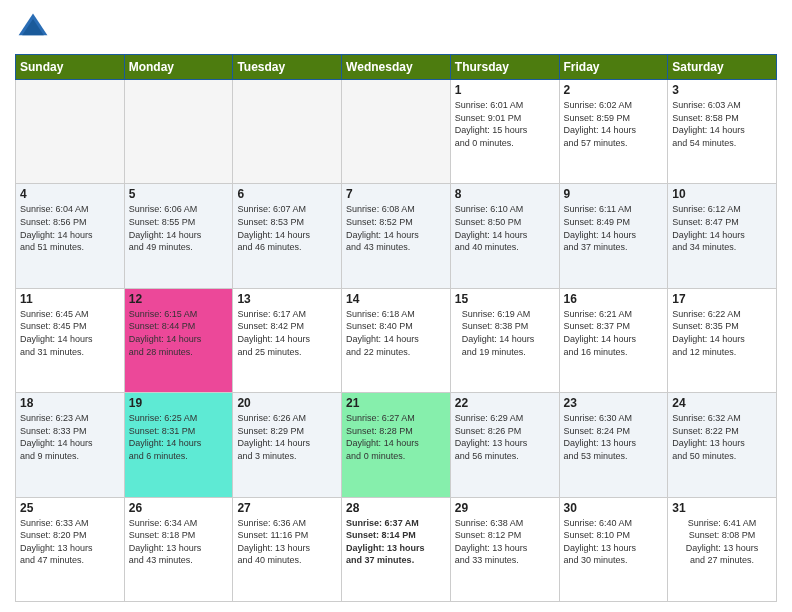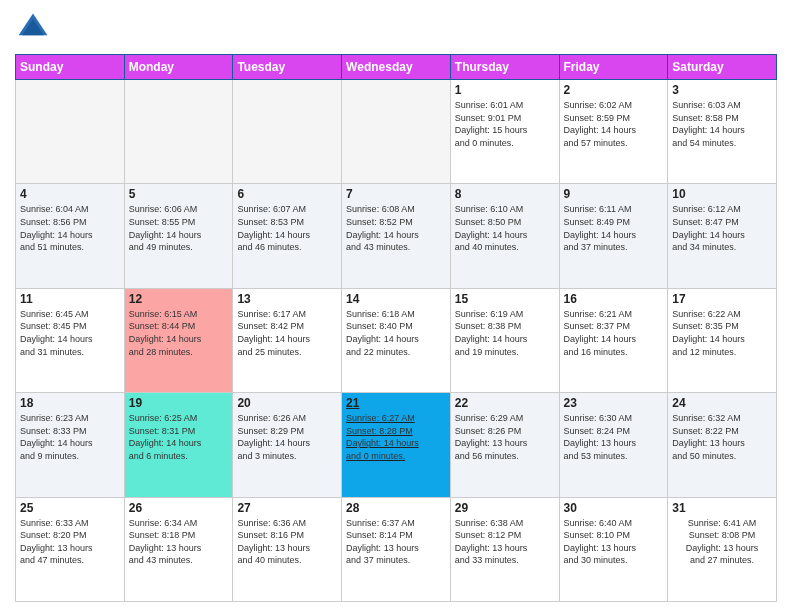--- a/index.html
+++ b/index.html
@@ -54,21 +54,21 @@
       color: #444;
     }
     .calendar {
       flex: 1;
       border: 1px solid #ccc;
       border-collapse: collapse;
       width: 100%;
       table-layout: fixed;
     }
     .calendar th {
-      background: #d946ef;
+      background: #4d7c0f;
       color: #fff;
       font-size: 12px;
       font-weight: bold;
       padding: 5px 4px;
       border: 1px solid #1a5a9a;
       text-align: left;
     }
     .calendar td {
       vertical-align: top;
       border: 1px solid #ccc;
@@ -213,21 +213,21 @@
           </td>
         </tr>
         <tr>
           <td style="background: rgb(255, 255, 255);">
             <span class="day-num">11</span>
             <div class="day-info" style="white-space: pre-line;">Sunrise: 6:45 AM
 Sunset: 8:45 PM
 Daylight: 14 hours
 and 31 minutes.</div>
           </td>
-          <td style="background: #fca5a5;">
+          <td style="background: #ec4899;">
             <span class="day-num">12</span>
             <div class="day-info" style="white-space: pre-line;">Sunrise: 6:15 AM
 Sunset: 8:44 PM
 Daylight: 14 hours
 and 28 minutes.</div>
           </td>
           <td style="background: rgb(255, 255, 255);">
             <span class="day-num">13</span>
             <div class="day-info" style="white-space: pre-line;">Sunrise: 6:17 AM
 Sunset: 8:42 PM
@@ -236,21 +236,21 @@
           </td>
           <td style="background: rgb(255, 255, 255);">
             <span class="day-num">14</span>
             <div class="day-info" style="white-space: pre-line;">Sunrise: 6:18 AM
 Sunset: 8:40 PM
 Daylight: 14 hours
 and 22 minutes.</div>
           </td>
           <td style="background: rgb(255, 255, 255);">
             <span class="day-num">15</span>
-            <div class="day-info" style="white-space: pre-line;">Sunrise: 6:19 AM
+            <div class="day-info" style="white-space: pre-line; margin-left: 7px;">Sunrise: 6:19 AM
 Sunset: 8:38 PM
 Daylight: 14 hours
 and 19 minutes.</div>
           </td>
           <td style="background: rgb(255, 255, 255);">
             <span class="day-num">16</span>
             <div class="day-info" style="white-space: pre-line;">Sunrise: 6:21 AM
 Sunset: 8:37 PM
 Daylight: 14 hours
 and 16 minutes.</div>
@@ -278,21 +278,21 @@
 Daylight: 14 hours
 and 6 minutes.</div>
           </td>
           <td style="background: rgb(240, 244, 248);">
             <span class="day-num">20</span>
             <div class="day-info" style="white-space: pre-line;">Sunrise: 6:26 AM
 Sunset: 8:29 PM
 Daylight: 14 hours
 and 3 minutes.</div>
           </td>
-          <td style="background: #0ea5e9; text-decoration: underline;">
+          <td style="background: #86efac;">
             <span class="day-num">21</span>
             <div class="day-info" style="white-space: pre-line;">Sunrise: 6:27 AM
 Sunset: 8:28 PM
 Daylight: 14 hours
 and 0 minutes.</div>
           </td>
           <td style="background: rgb(240, 244, 248);">
             <span class="day-num">22</span>
             <div class="day-info" style="white-space: pre-line;">Sunrise: 6:29 AM
 Sunset: 8:26 PM
@@ -325,27 +325,27 @@
           <td style="background: rgb(255, 255, 255);">
             <span class="day-num">26</span>
             <div class="day-info" style="white-space: pre-line;">Sunrise: 6:34 AM
 Sunset: 8:18 PM
 Daylight: 13 hours
 and 43 minutes.</div>
           </td>
           <td style="background: rgb(255, 255, 255);">
             <span class="day-num">27</span>
             <div class="day-info" style="white-space: pre-line;">Sunrise: 6:36 AM
-Sunset: 8:16 PM
+Sunset: 11:16 PM
 Daylight: 13 hours
 and 40 minutes.</div>
           </td>
           <td style="background: rgb(255, 255, 255); margin-left: 7px;">
             <span class="day-num">28</span>
-            <div class="day-info" style="white-space: pre-line;">Sunrise: 6:37 AM
+            <div class="day-info" style="white-space: pre-line; font-weight: bold;">Sunrise: 6:37 AM
 Sunset: 8:14 PM
 Daylight: 13 hours
 and 37 minutes.</div>
           </td>
           <td style="background: rgb(255, 255, 255);">
             <span class="day-num">29</span>
             <div class="day-info" style="white-space: pre-line;">Sunrise: 6:38 AM
 Sunset: 8:12 PM
 Daylight: 13 hours
 and 33 minutes.</div>

